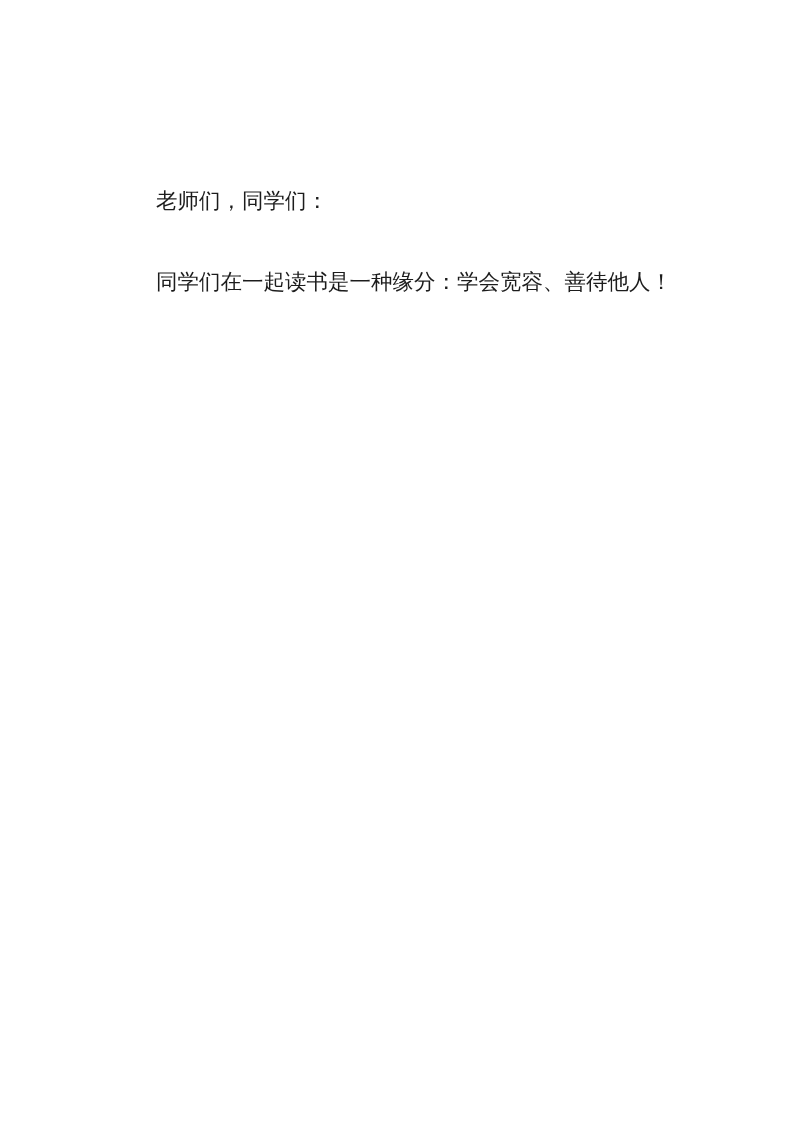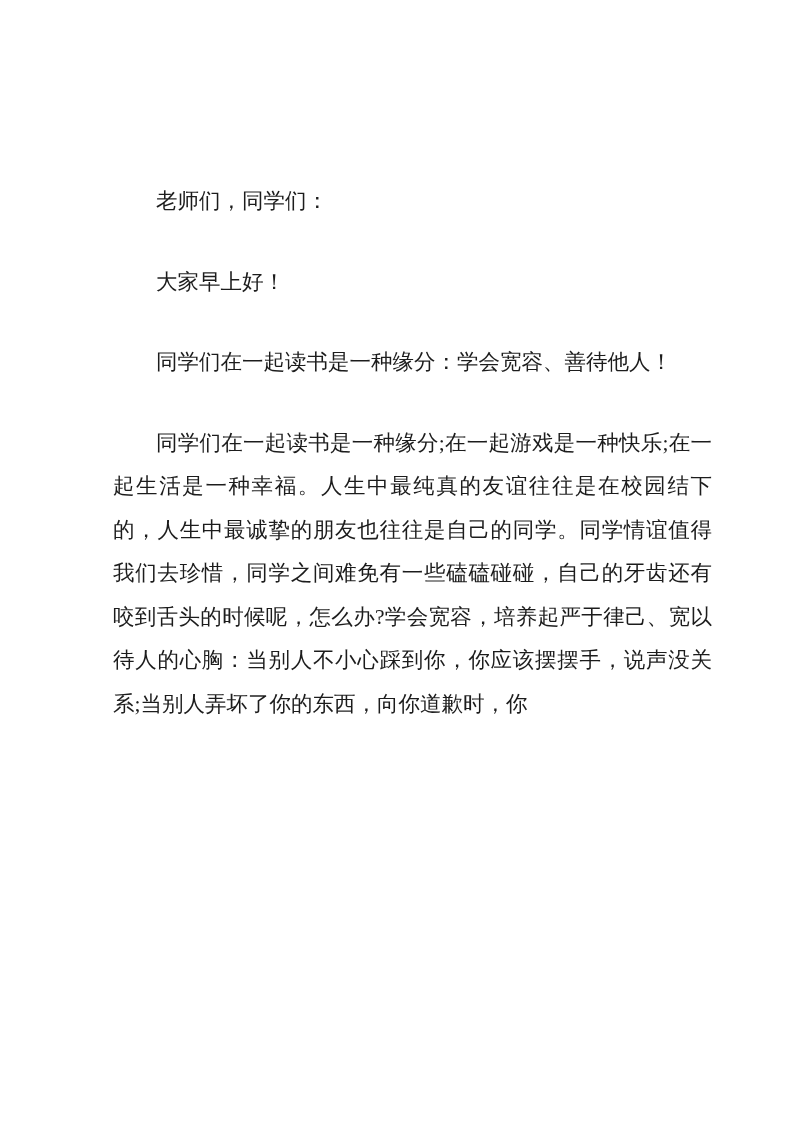--- a/index.html
+++ b/index.html
@@ -26,16 +26,14 @@
     text-indent: 2em;
     text-align: justify;
     word-break: break-all;
   }
 </style>
 </head>
 <body>
 
 <div class="page">
   <p class="para">老师们，同学们：</p>
-  <p class="para">大家早上好！</p>
   <p class="para">同学们在一起读书是一种缘分：学会宽容、善待他人！</p>
-  <p class="para">同学们在一起读书是一种缘分;在一起游戏是一种快乐;在一起生活是一种幸福。人生中最纯真的友谊往往是在校园结下的，人生中最诚挚的朋友也往往是自己的同学。同学情谊值得我们去珍惜，同学之间难免有一些磕磕碰碰，自己的牙齿还有咬到舌头的时候呢，怎么办?学会宽容，培养起严于律己、宽以待人的心胸：当别人不小心踩到你，你应该摆摆手，说声没关系;当别人弄坏了你的东西，向你道歉时，你</p>
 </div>
 
 </body></html>

